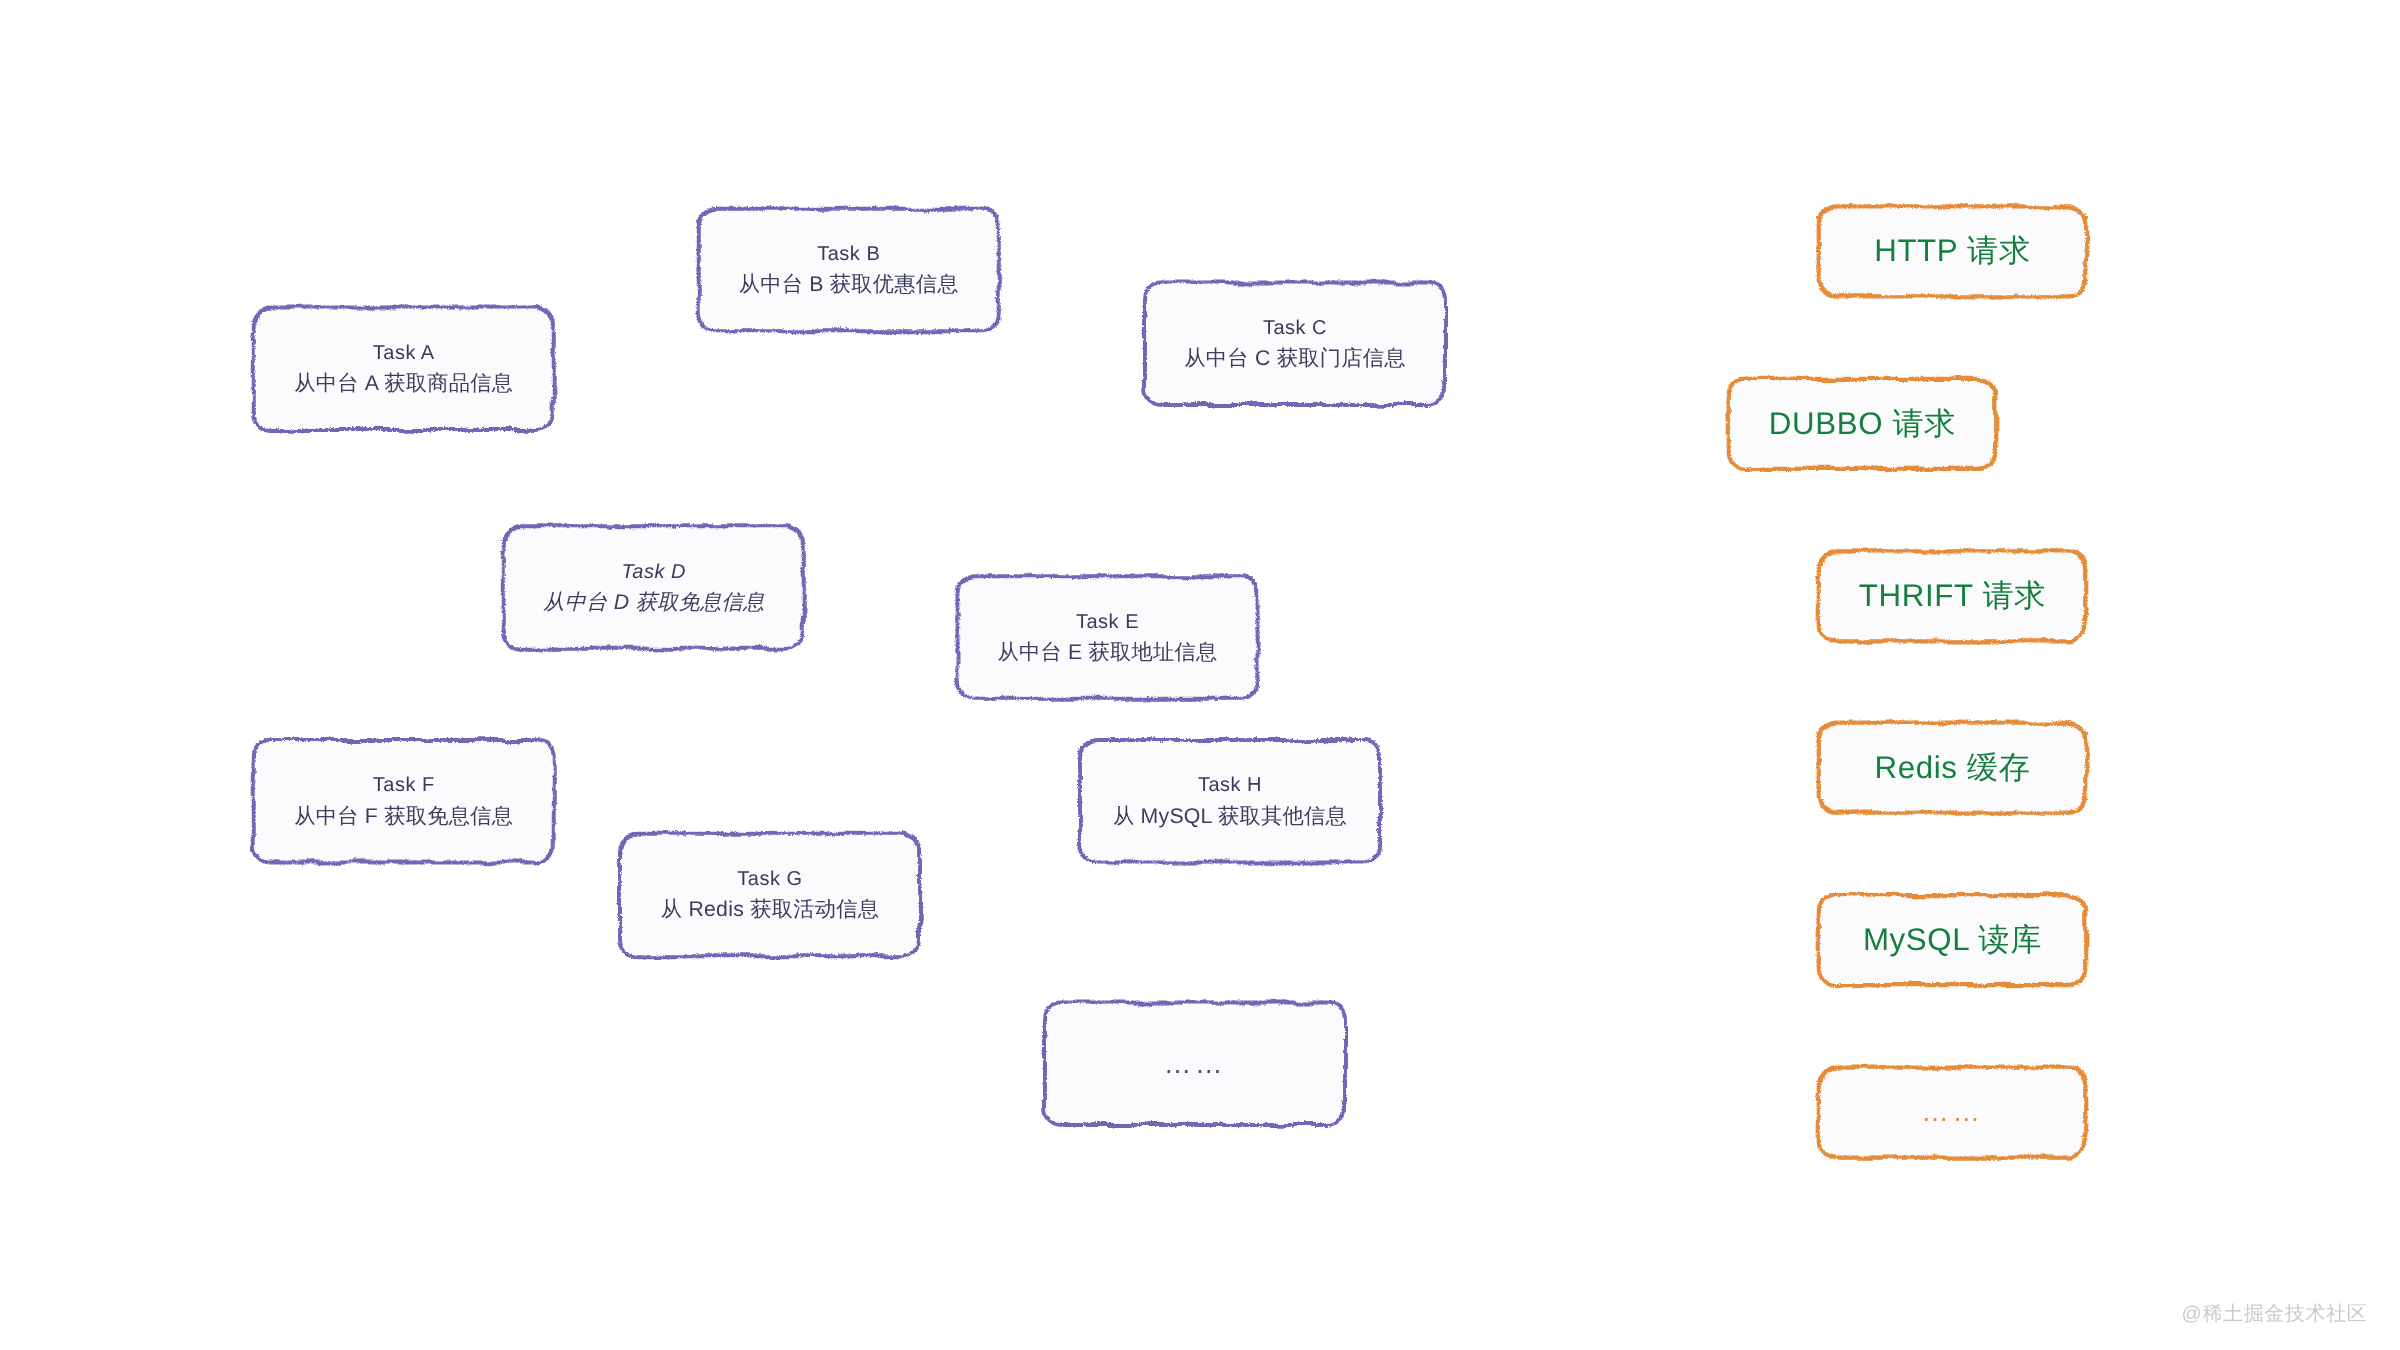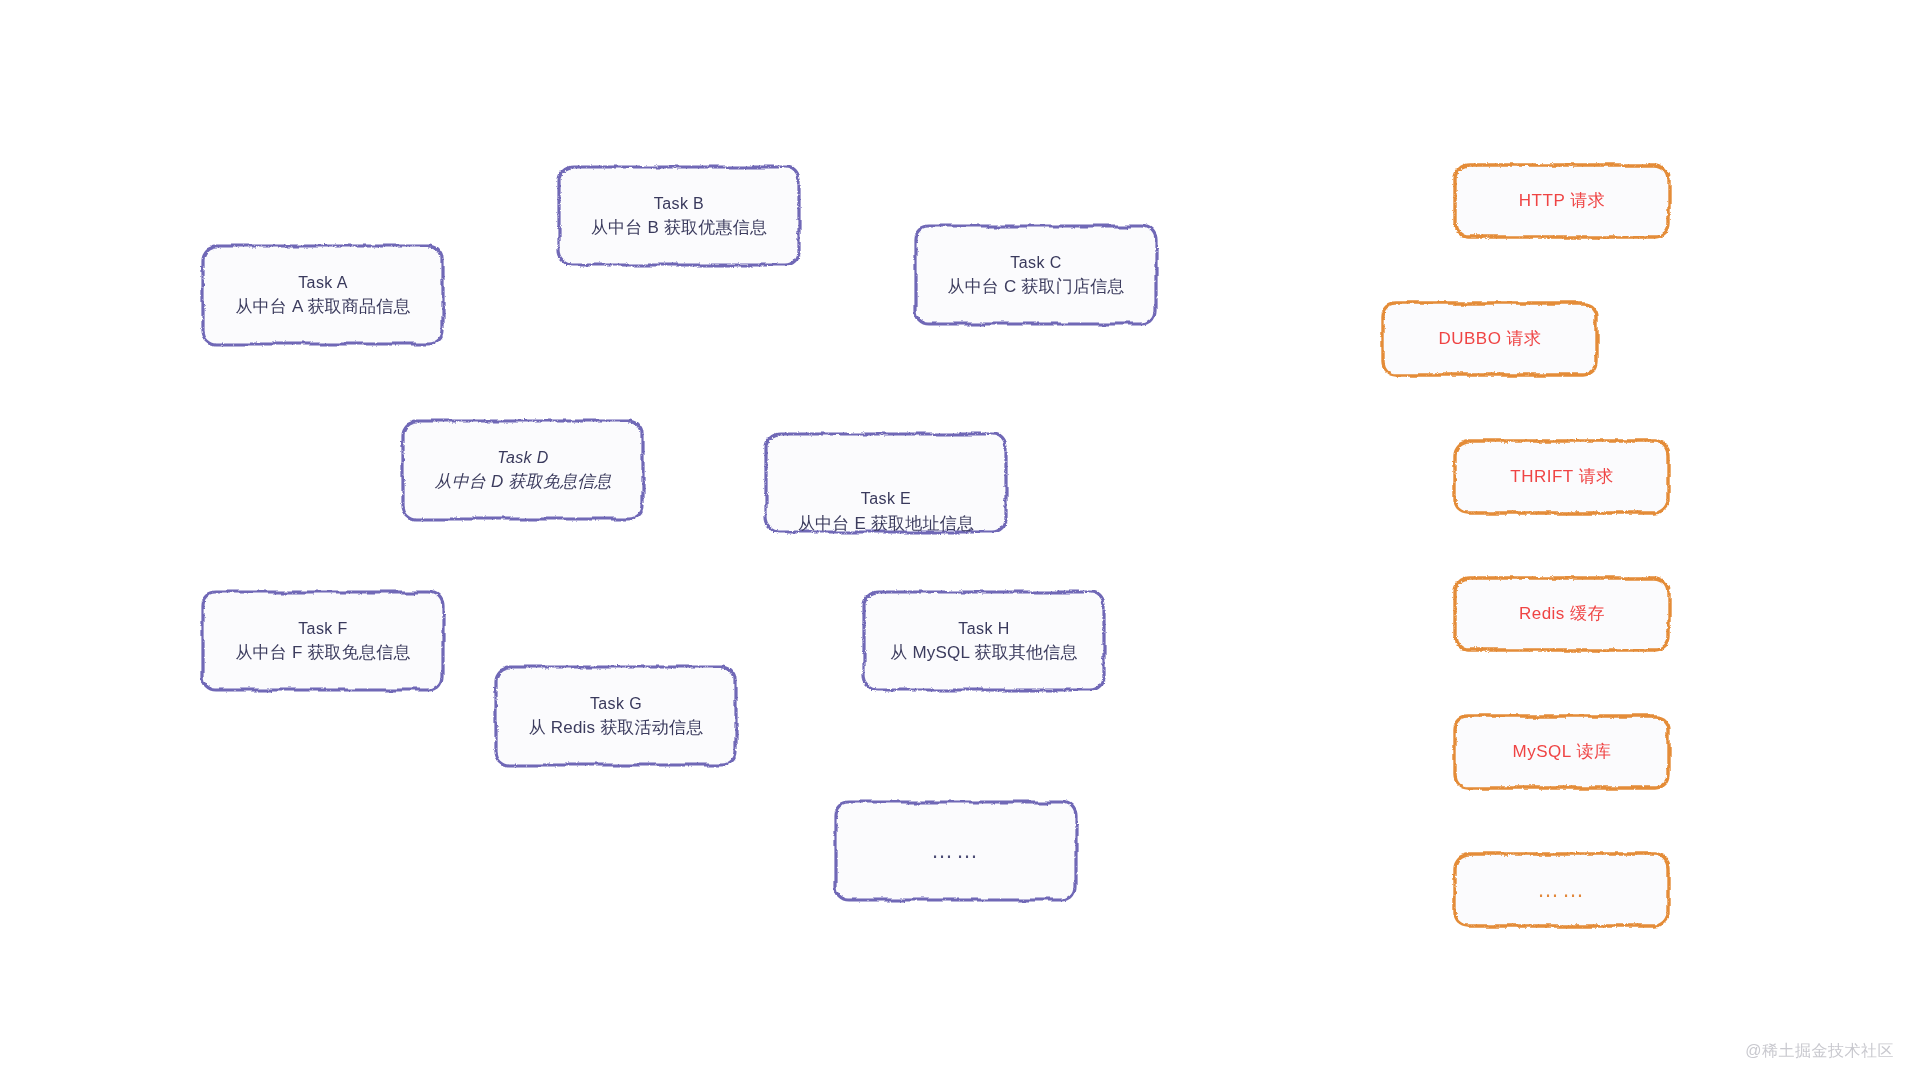--- a/index.html
+++ b/index.html
@@ -71,22 +71,22 @@
     color: #4b4b74;
     letter-spacing: 3px;
   }
 
   
   .legend-box .frame rect {
     stroke: #e48c38;
     stroke-width: 3.4;
   }
   .legend-box .label {
-    font-size: 17px;
-    color: #ef4444;
+    font-size: 25px;
+    color: #15803d;
     letter-spacing: 0.5px;
     white-space: nowrap;
   }
   .legend-box .dots {
     font-size: 22px;
     color: #e2873a;
     letter-spacing: 3px;
   }
 
   
@@ -166,21 +166,21 @@
         <svg class="frame" viewBox="0 0 246 104" preserveAspectRatio="none" width="246" height="104">
           <g filter="url(#roughen-a)">
             <rect x="3" y="3" width="240" height="98" rx="14" ry="14"></rect>
           </g>
         </svg>
         <div class="content">
           <div class="title">Task D</div>
           <div class="subtitle">从中台 D 获取免息信息</div>
         </div>
       </div>
-      <div class="sketch-box task" style="left: 763px; top: 431px; width: 246px; height: 104px; justify-content: flex-end;">
+      <div class="sketch-box task" style="left: 763px; top: 458px; width: 246px; height: 104px;">
         <svg class="frame" viewBox="0 0 246 104" preserveAspectRatio="none" width="246" height="104">
           <g filter="url(#roughen-b)">
             <rect x="3" y="3" width="240" height="98" rx="14" ry="14"></rect>
           </g>
         </svg>
         <div class="content">
           <div class="title">Task E</div>
           <div class="subtitle">从中台 E 获取地址信息</div>
         </div>
       </div>

